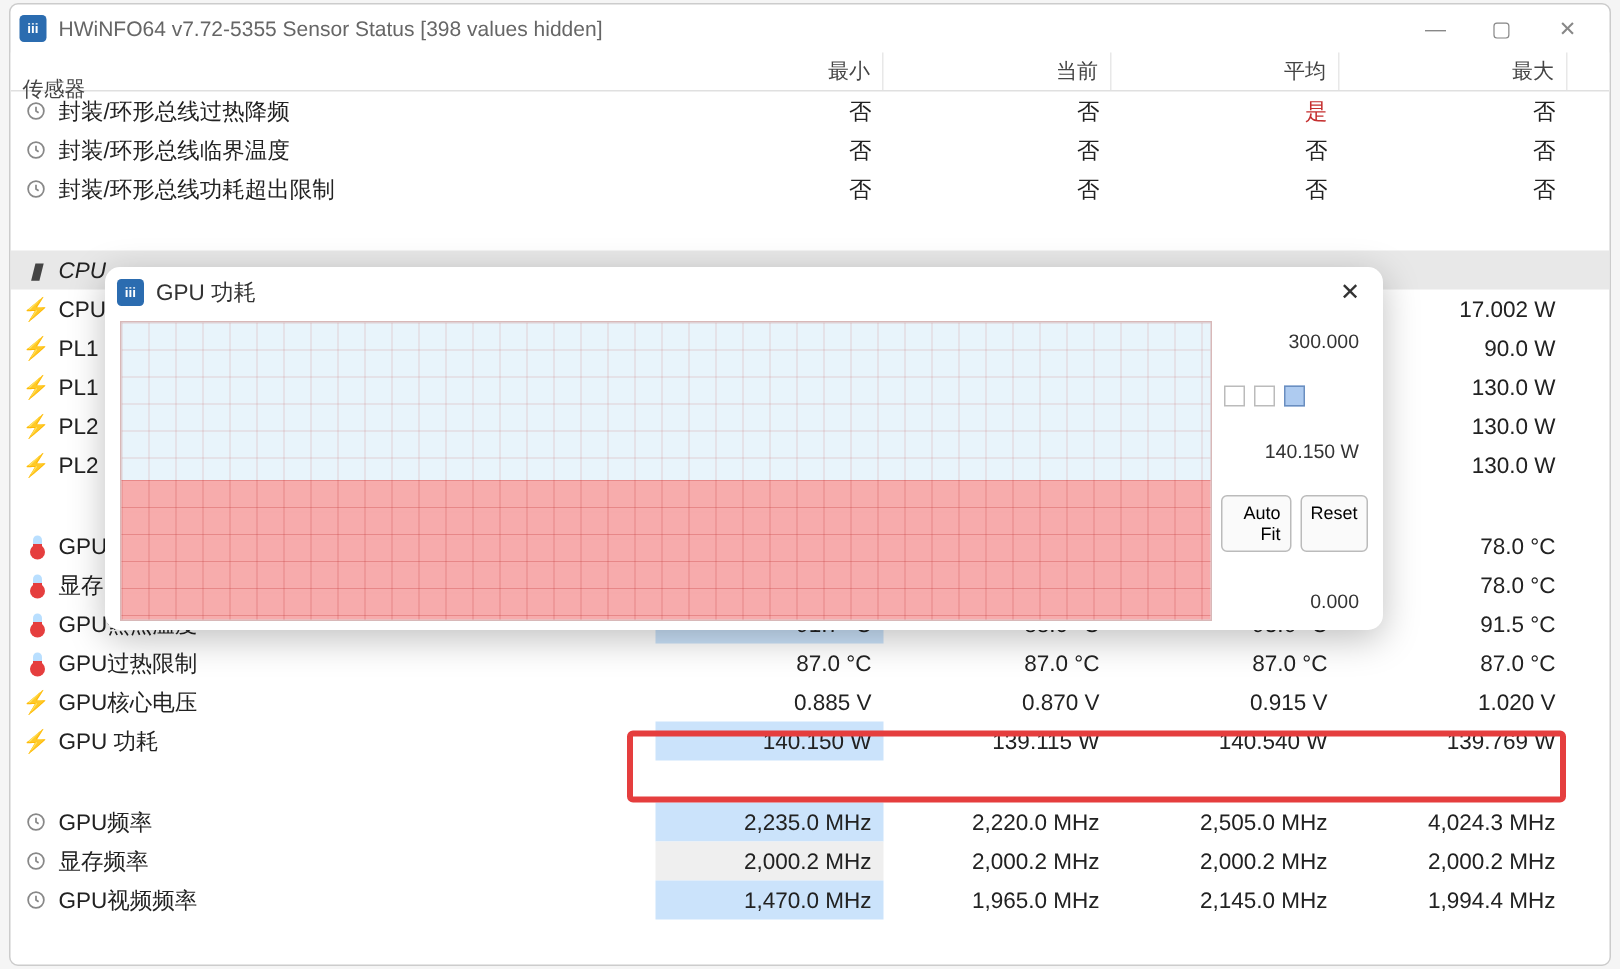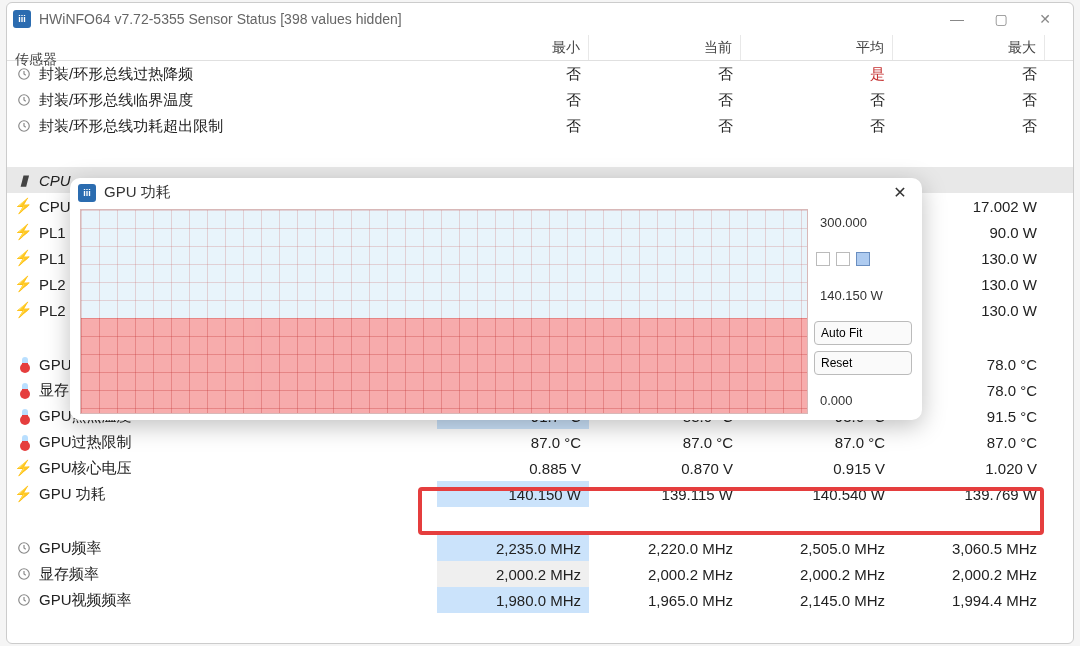--- a/index.html
+++ b/index.html
@@ -55,26 +55,26 @@
     linear-gradient(to right, rgba(200,100,100,0.25) 1px, transparent 1px),
     linear-gradient(to bottom, rgba(200,100,100,0.25) 1px, transparent 1px);
   background-size: 18px 18px;
 }
 .graph .fill { position: absolute; left: 0; right: 0; bottom: 0; height: 47%; background: #f8a8a8; opacity: 0.95;
   background-image:
     linear-gradient(to right, rgba(200,60,60,0.35) 1px, transparent 1px),
     linear-gradient(to bottom, rgba(200,60,60,0.35) 1px, transparent 1px);
   background-size: 18px 18px;
 }
-.side { width: 102px; display: flex; flex-direction: column; gap: 14px; padding: 2px 4px 2px 0; }
+.side { width: 102px; display: flex; flex-direction: column; gap: 14px; padding: 2px 4px 2px 0; text-align: right; }
 .side .label { font-size: 13px; color: #333; padding: 4px 6px; }
 .side .legend { display: flex; gap: 6px; padding: 4px 2px; }
 .side .legend span { width: 14px; height: 14px; border: 1px solid #bbb; }
 .side .legend .sel { background: #aecbf0; border-color: #6a8ec0; }
-.side .btns { display: flex; gap: 6px; margin-top: auto; margin-bottom: auto; flex-direction: column;}
+.side .btns { display: flex; gap: 6px; margin-top: auto; margin-bottom: auto;}
 .side .btn { font-size: 12px; padding: 4px 6px; border: 1px solid #bbb; border-radius: 4px; background: #fafafa; }
 </style>
 </head>
 <body>
 
 <div class="main-window">
   <div class="titlebar">
     <div class="app-icon">iii</div>
     <span>HWiNFO64 v7.72-5355 Sensor Status [398 values hidden]</span>
     <div class="window-controls">
@@ -281,21 +281,21 @@
             <svg viewBox="0 0 24 24" fill="none" stroke="currentColor" stroke-width="2">
               <circle cx="12" cy="12" r="9"></circle>
               <path d="M12 7v5l3 2"></path>
             </svg>
           </span>
           <span>GPU频率</span>
         </div>
       <div class="cell col-v hl-blue">2,235.0 MHz</div>
       <div class="cell col-v">2,220.0 MHz</div>
       <div class="cell col-v">2,505.0 MHz</div>
-      <div class="cell col-v">3,060.5 MHz</div>
+      <div class="cell col-v">4,024.3 MHz</div>
     </div>
     <div class="row">
       <div class="cell col-sensor">
           <span class="icon icon-clock">
             <svg viewBox="0 0 24 24" fill="none" stroke="currentColor" stroke-width="2">
               <circle cx="12" cy="12" r="9"></circle>
               <path d="M12 7v5l3 2"></path>
             </svg>
           </span>
           <span>显存频率</span>
@@ -308,21 +308,21 @@
     <div class="row">
       <div class="cell col-sensor">
           <span class="icon icon-clock">
             <svg viewBox="0 0 24 24" fill="none" stroke="currentColor" stroke-width="2">
               <circle cx="12" cy="12" r="9"></circle>
               <path d="M12 7v5l3 2"></path>
             </svg>
           </span>
           <span>GPU视频频率</span>
         </div>
-      <div class="cell col-v hl-blue">1,980.0 MHz</div>
+      <div class="cell col-v hl-blue">1,470.0 MHz</div>
       <div class="cell col-v">1,965.0 MHz</div>
       <div class="cell col-v">2,145.0 MHz</div>
       <div class="cell col-v">1,994.4 MHz</div>
     </div>
 
   </div>
 </div>
 
 <div class="highlight-box" style="left:418px; top:487px; width:626px; height:48px;"></div>
 

